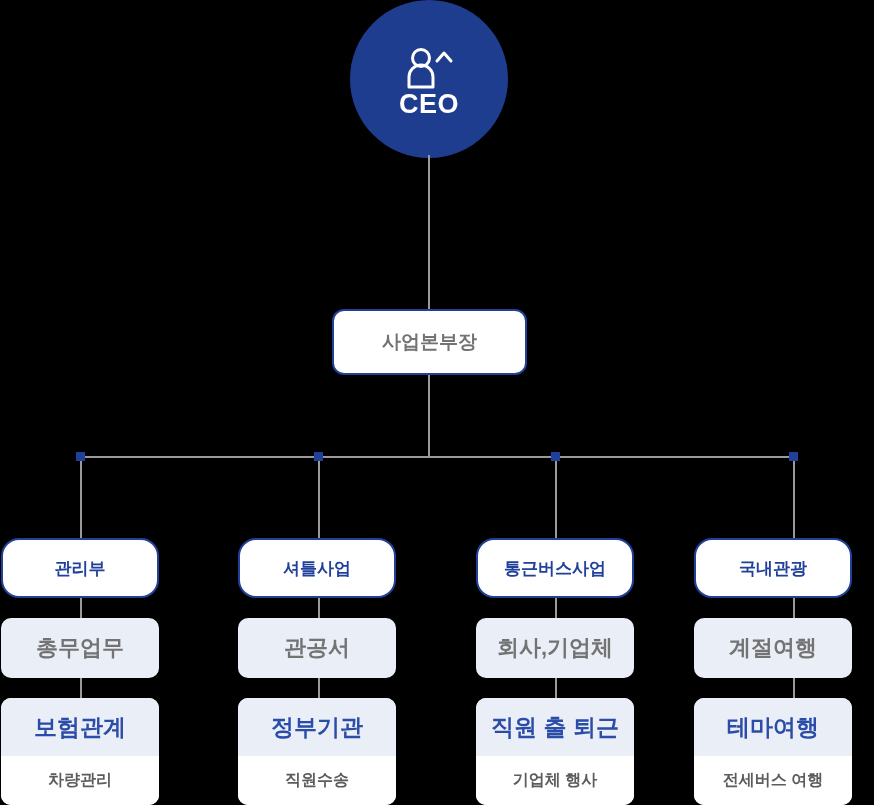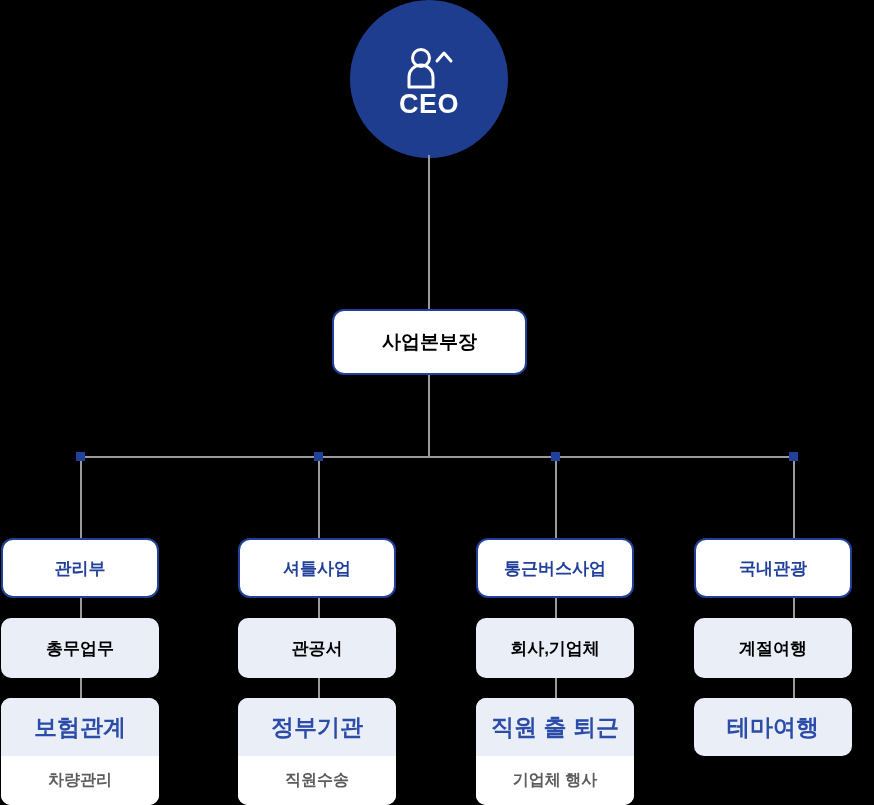--- a/index.html
+++ b/index.html
@@ -79,35 +79,35 @@
     height: 66px;
     box-sizing: border-box;
     border: 2px solid #21409a;
     border-radius: 12px;
     background: #ffffff;
     display: flex;
     align-items: center;
     justify-content: center;
   }
   .div-head-label {
-    color: #000000;
+    color: #737373;
     font-size: 19px;
     font-weight: 700;
   }
 
   
   .dept-col {
     position: absolute;
     top: 538px;
   }
   .dept-head {
     box-sizing: border-box;
     height: 60px;
     border: 2px solid #21409a;
-    border-radius: 12px;
+    border-radius: 18px;
     background: #ffffff;
     display: flex;
     align-items: center;
     justify-content: center;
   }
   .dept-head-label {
     color: #21409a;
     font-size: 17px;
     font-weight: 600;
   }
@@ -116,22 +116,22 @@
     box-sizing: border-box;
     height: 60px;
     border-radius: 10px;
     background: #eaeff7;
     display: flex;
     align-items: center;
     justify-content: center;
     margin-top: 20px;
   }
   .dept-sub-label {
-    color: #000000;
-    font-size: 17px;
+    color: #737373;
+    font-size: 22px;
     font-weight: 600;
   }
 
   
   .dept-card {
     box-sizing: border-box;
     border-radius: 10px;
     background: #ffffff;
     margin-top: 20px;
     overflow: hidden;
@@ -259,16 +259,19 @@
     <div class="dept-head">
       <span class="dept-head-label">국내관광</span>
     </div>
     <div class="dept-sub">
       <span class="dept-sub-label">계절여행</span>
     </div>
     <div class="dept-card">
       <div class="dept-card-top">
         <span class="dept-card-top-label">테마여행</span>
       </div>
+      <div class="dept-card-bottom">
+        <span class="dept-card-bottom-label">전세버스 여행</span>
+      </div>
     </div>
   </div>
 
 </div>
 
 </body></html>

